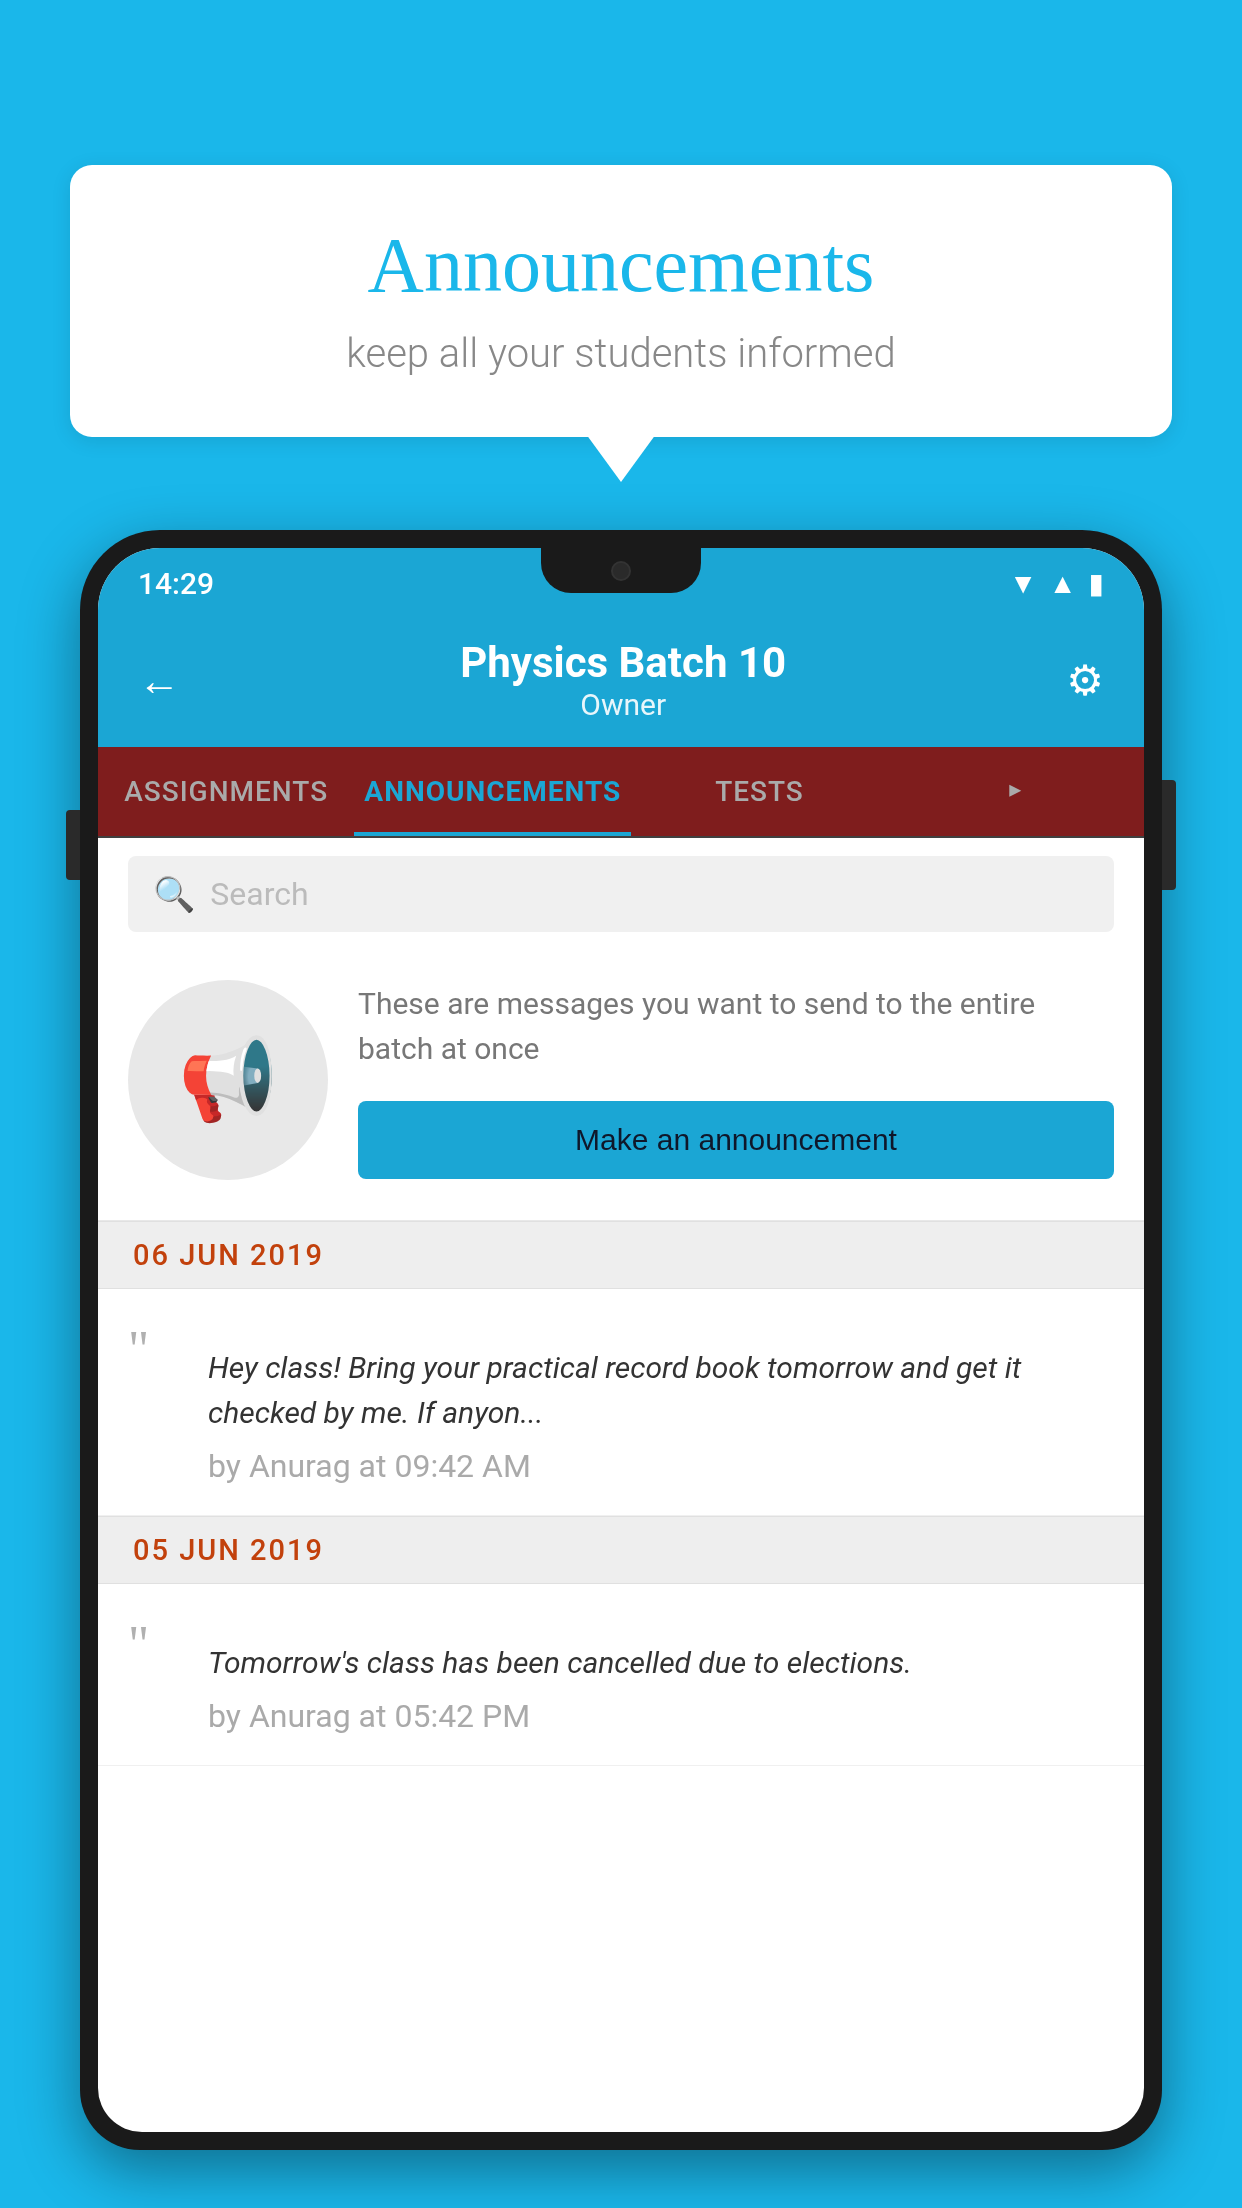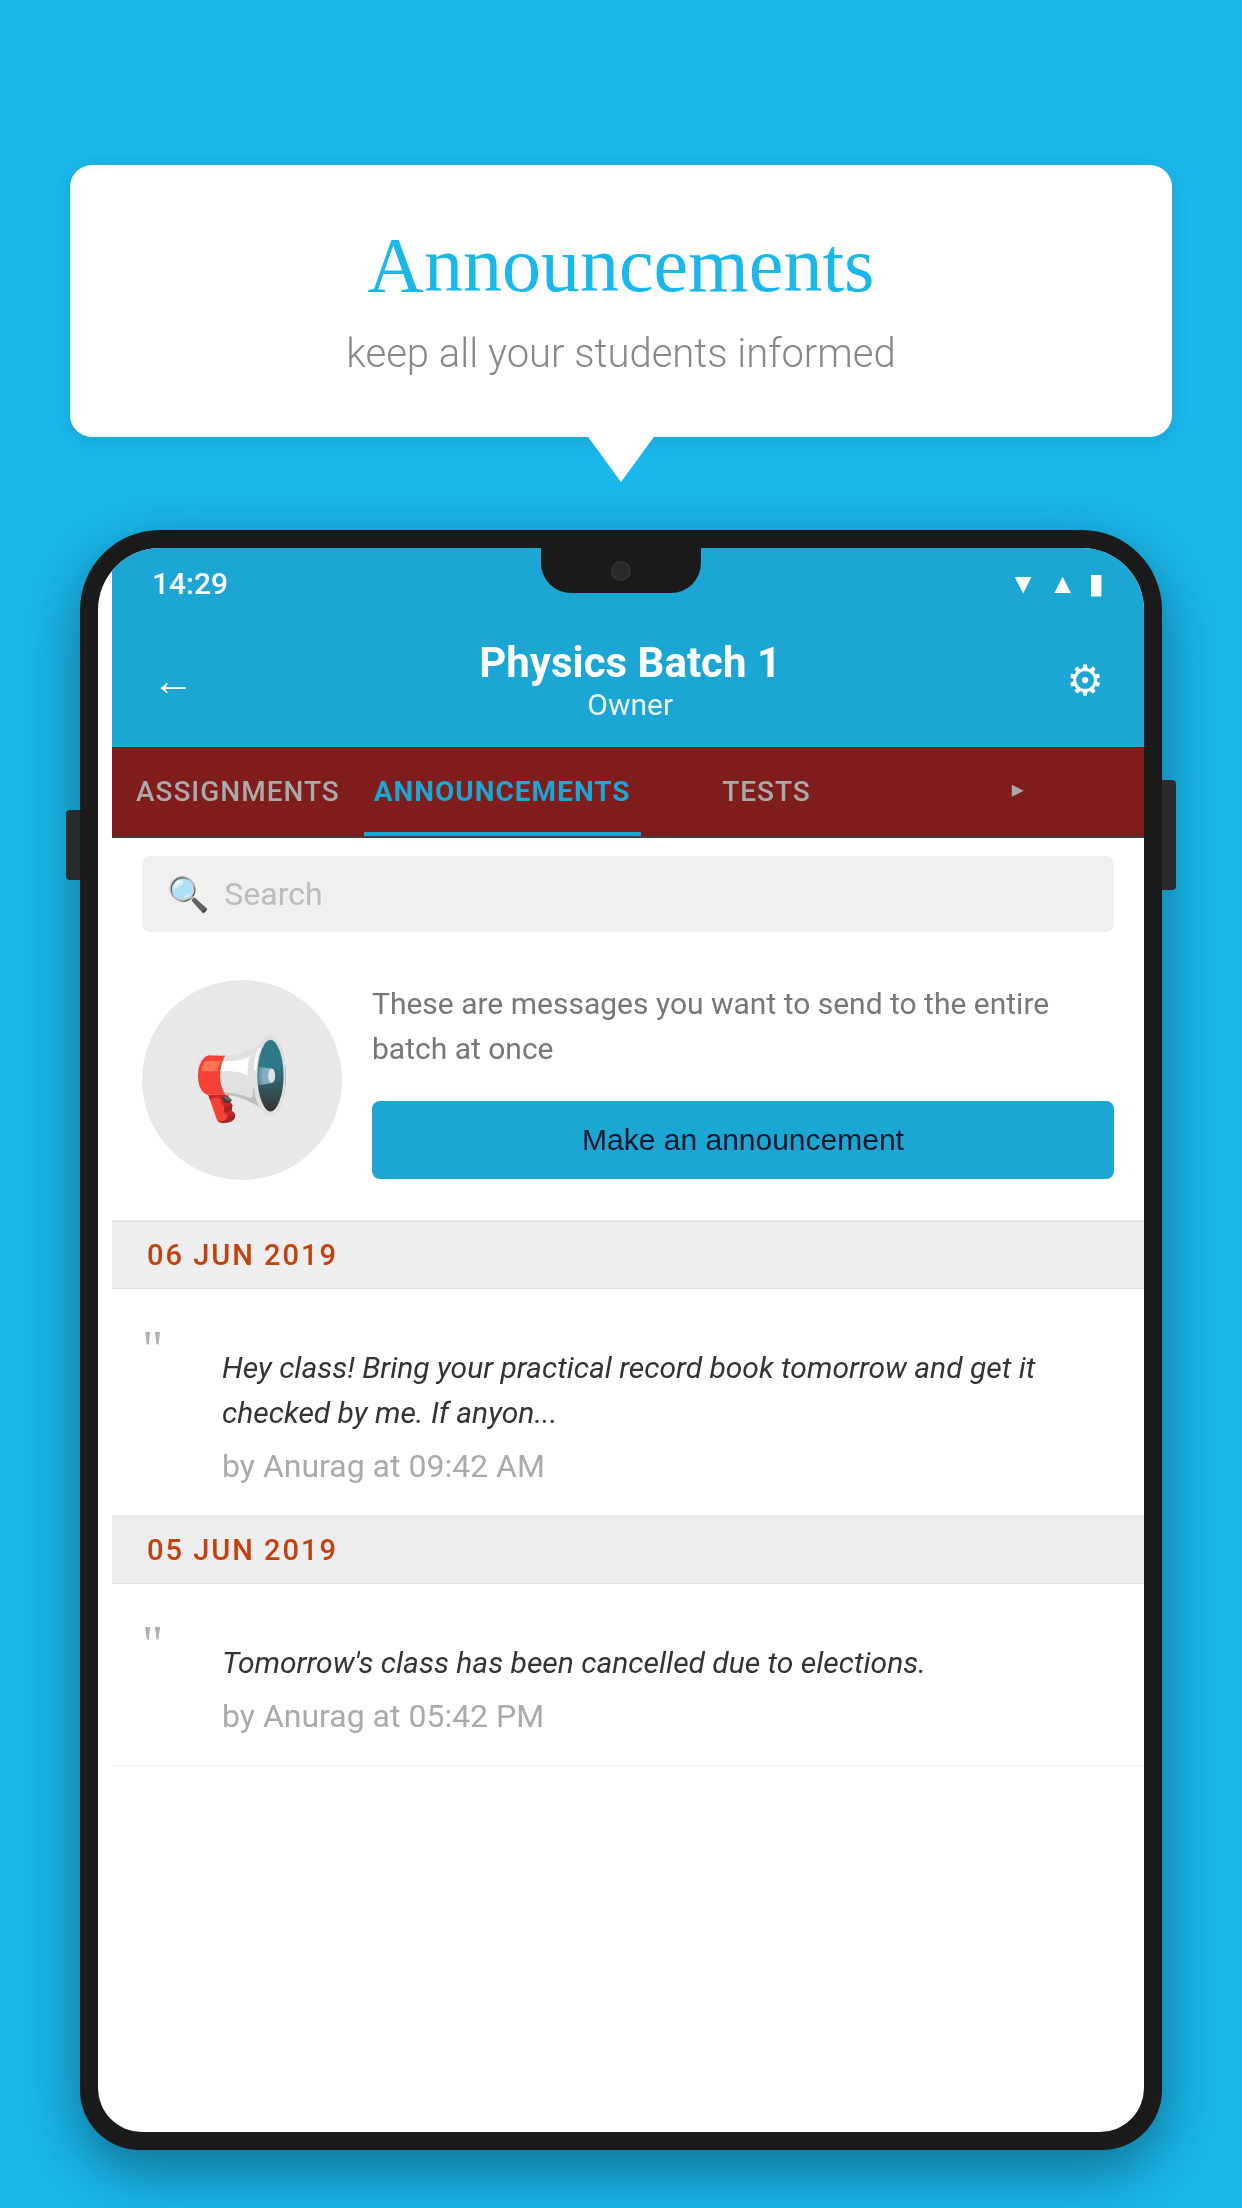--- a/index.html
+++ b/index.html
@@ -98,21 +98,20 @@
       background: #2a2a2a;
       border-radius: 0 4px 4px 0;
     }
 
     .phone-screen {
       background: white;
       border-radius: 62px 62px 44px 44px;
       overflow: hidden;
       height: 100%;
       position: relative;
-      padding-left: 14px;
     }
 
     
     .notch {
       position: absolute;
       top: 0;
       left: 50%;
       transform: translateX(-50%);
       width: 160px;
       height: 45px;
@@ -381,21 +380,21 @@
         <div class="status-icons">
           <span class="wifi-icon">▼</span>
           <span class="signal-icon">▲</span>
           <span class="battery-icon">▮</span>
         </div>
       </div>
 
       <div class="app-header">
         <span class="header-back">←</span>
         <div class="header-title-group">
-          <div class="header-title">Physics Batch 1</div>
+          <div class="header-title">Physics Batch 10</div>
           <div class="header-subtitle">Owner</div>
         </div>
         <span class="header-gear">⚙</span>
       </div>
 
       <div class="tabs-container">
         <div class="tab">
           <span>ASSIGNMENTS</span>
         </div>
         <div class="tab active">

